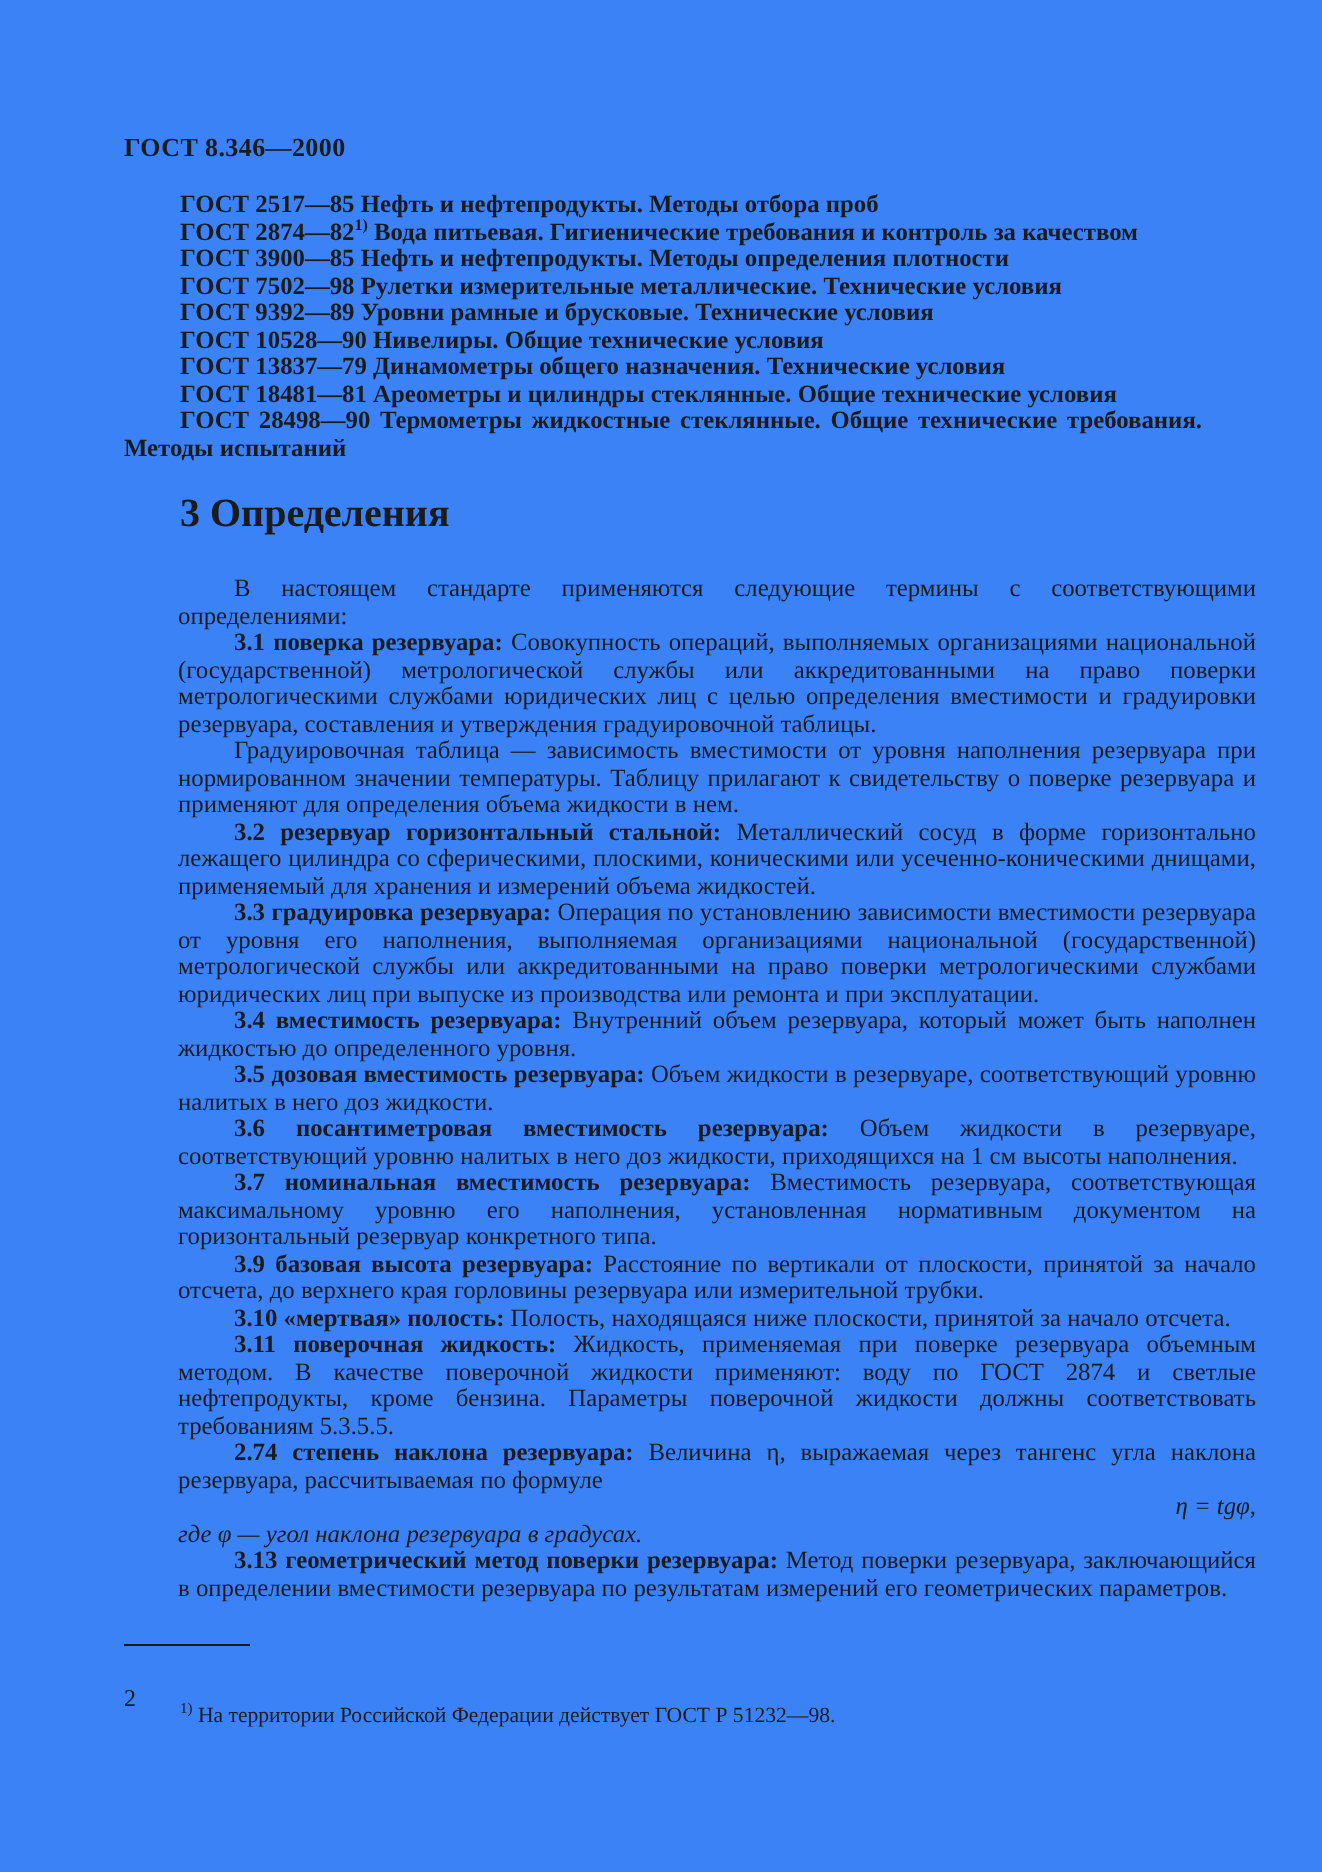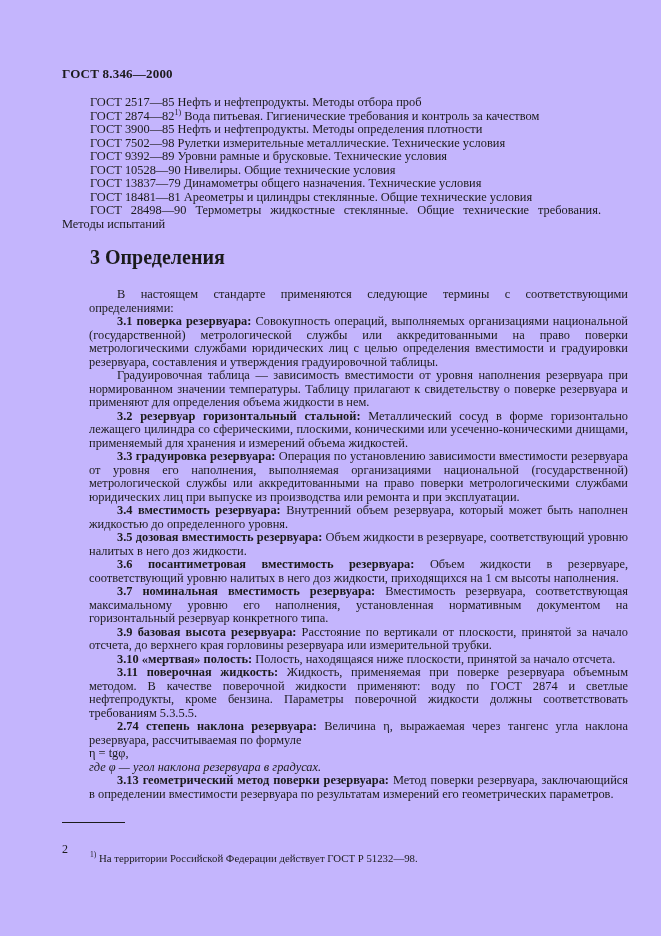--- a/index.html
+++ b/index.html
@@ -1,45 +1,45 @@
 <!DOCTYPE html>
 <html lang="ru"><head>
 <meta charset="utf-8">
 <style>
   html,body{margin:0;padding:0;background:#ffffff;}
   .page{
     position:relative;
     width:661px;height:936px;
-    background:#c4b5fd;
+    background:#3b82f6;
     box-sizing:border-box;
     padding:66px 60px 0 62px;
     font-family:"Liberation Serif","DejaVu Serif",serif;
     color:#1b1b1b;
     overflow:hidden;
   }
   .doc-header{font-size:13px;font-weight:bold;letter-spacing:.2px;}
-  .refs{margin-top:14px;}
+  .refs{margin-top:14px;font-weight:bold;}
   .ref-line{
     margin:0;
     font-size:12.4px;line-height:13.55px;
     text-align:justify;text-indent:28px;
   }
   sup{font-size:8px;line-height:0;}
   .section-heading{
     margin:15px 0 19px 0;
     font-size:20px;font-weight:bold;
     text-indent:28px;
   }
   .body-text{width:539px;margin-left:27px;}
   .para{
     margin:0;
     font-size:12.4px;line-height:13.5px;
     text-align:justify;text-indent:28px;
   }
-  .para.formula{text-align:left;text-indent:0;}
+  .para.formula{text-align:right;text-indent:0;font-style:italic;}
   .para.where{text-indent:0;text-align:left;font-style:italic;}
   .def-num{font-weight:bold;}
   .def-term{font-weight:bold;}
   .footnote-rule{
     position:absolute;left:62px;top:822px;
     width:63px;height:0;
     border-top:1.2px solid #1b1b1b;
   }
   .footnote{
     position:absolute;left:62px;top:828px;width:539px;

